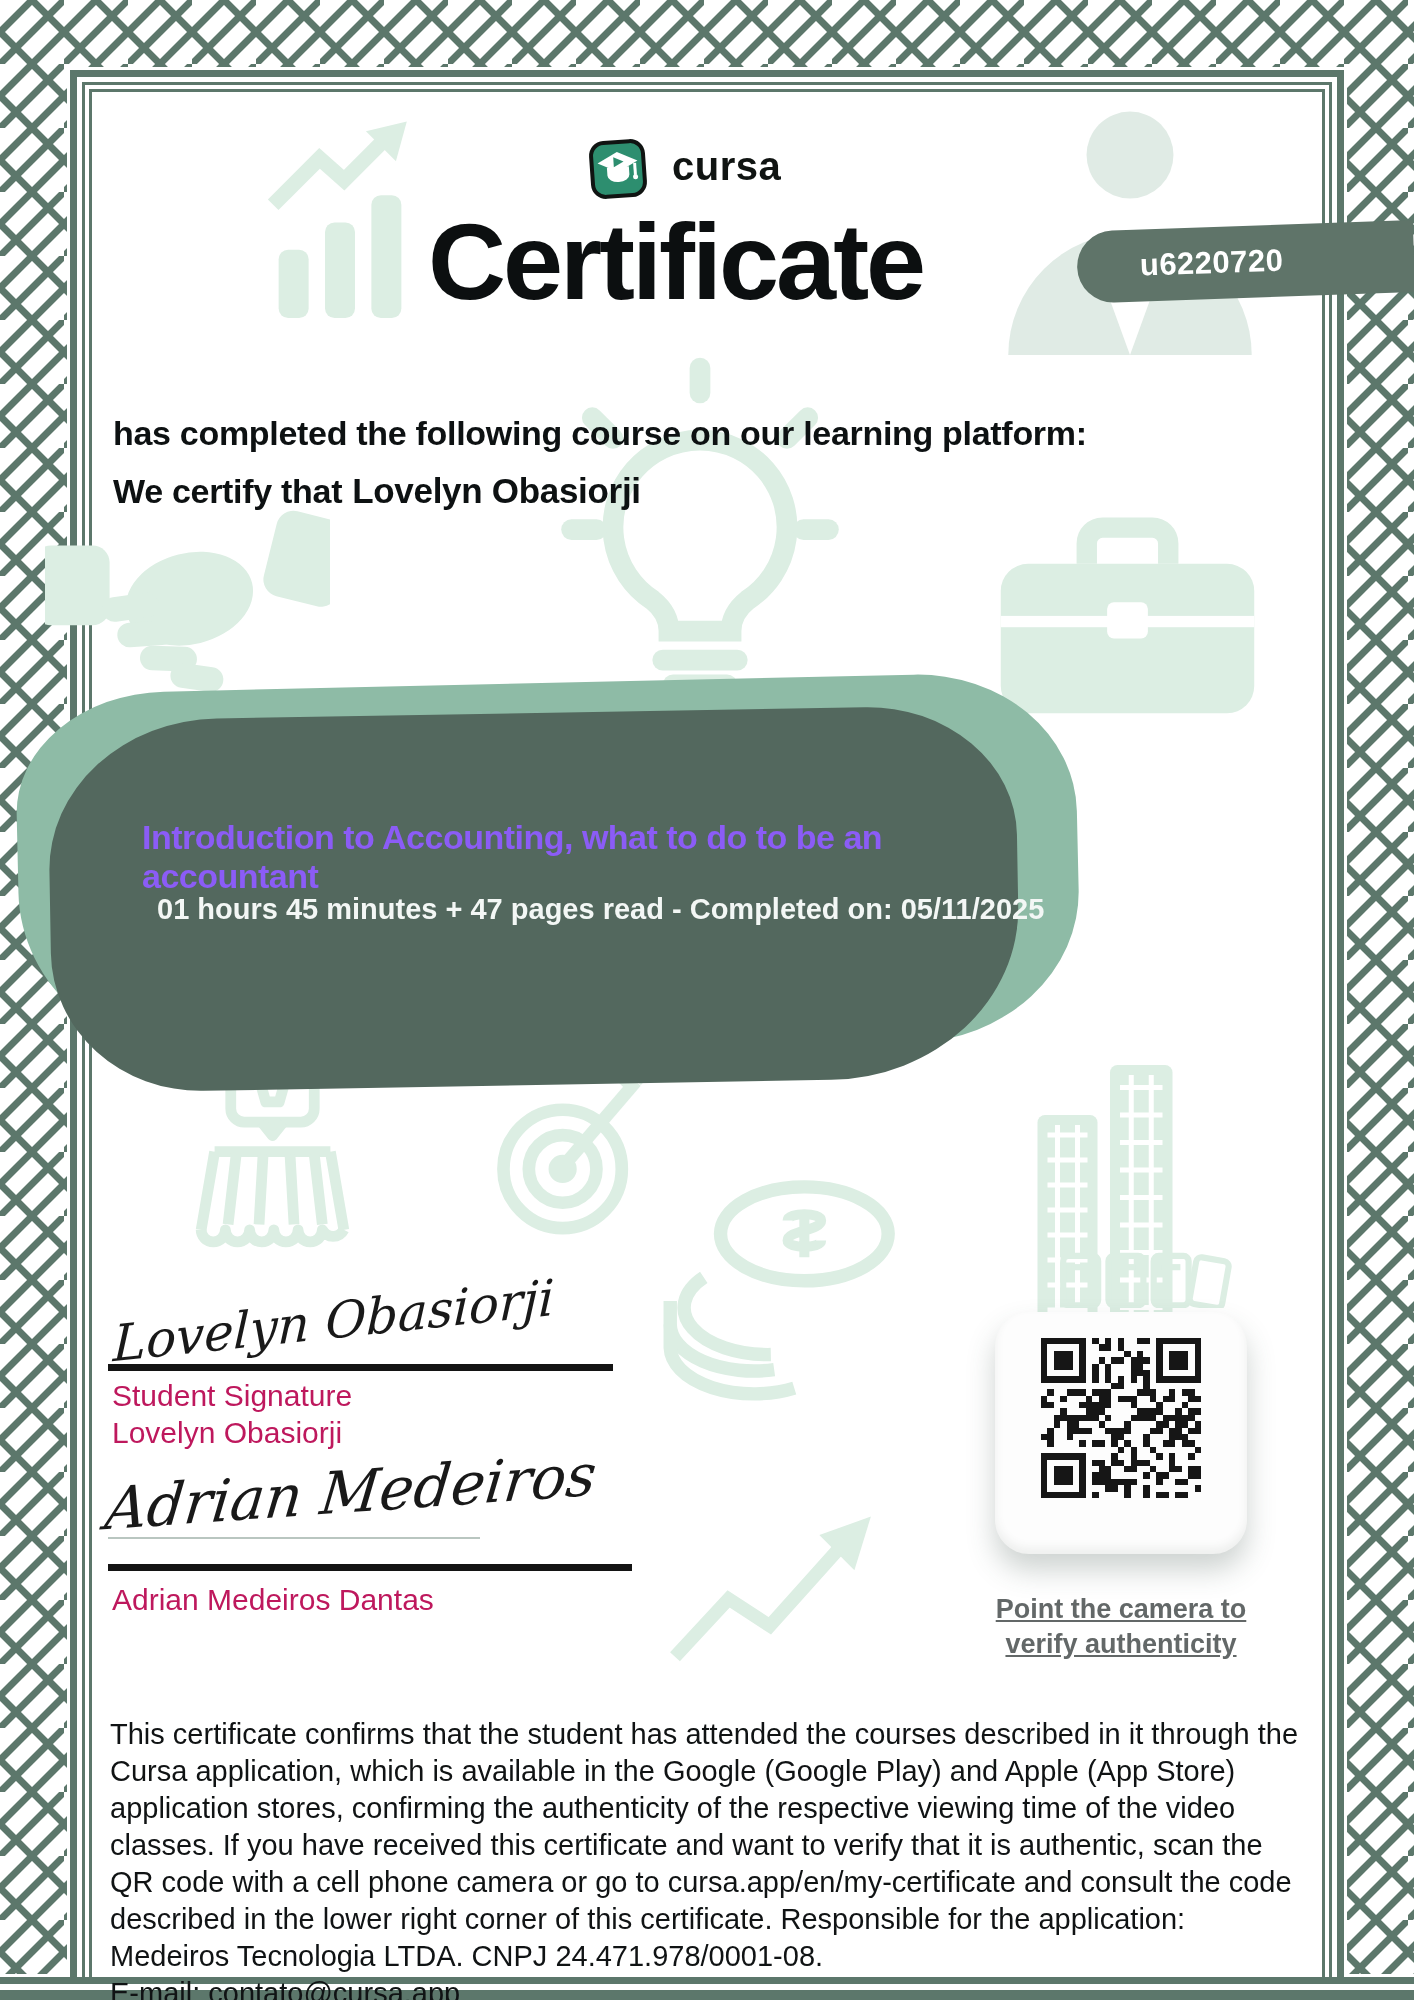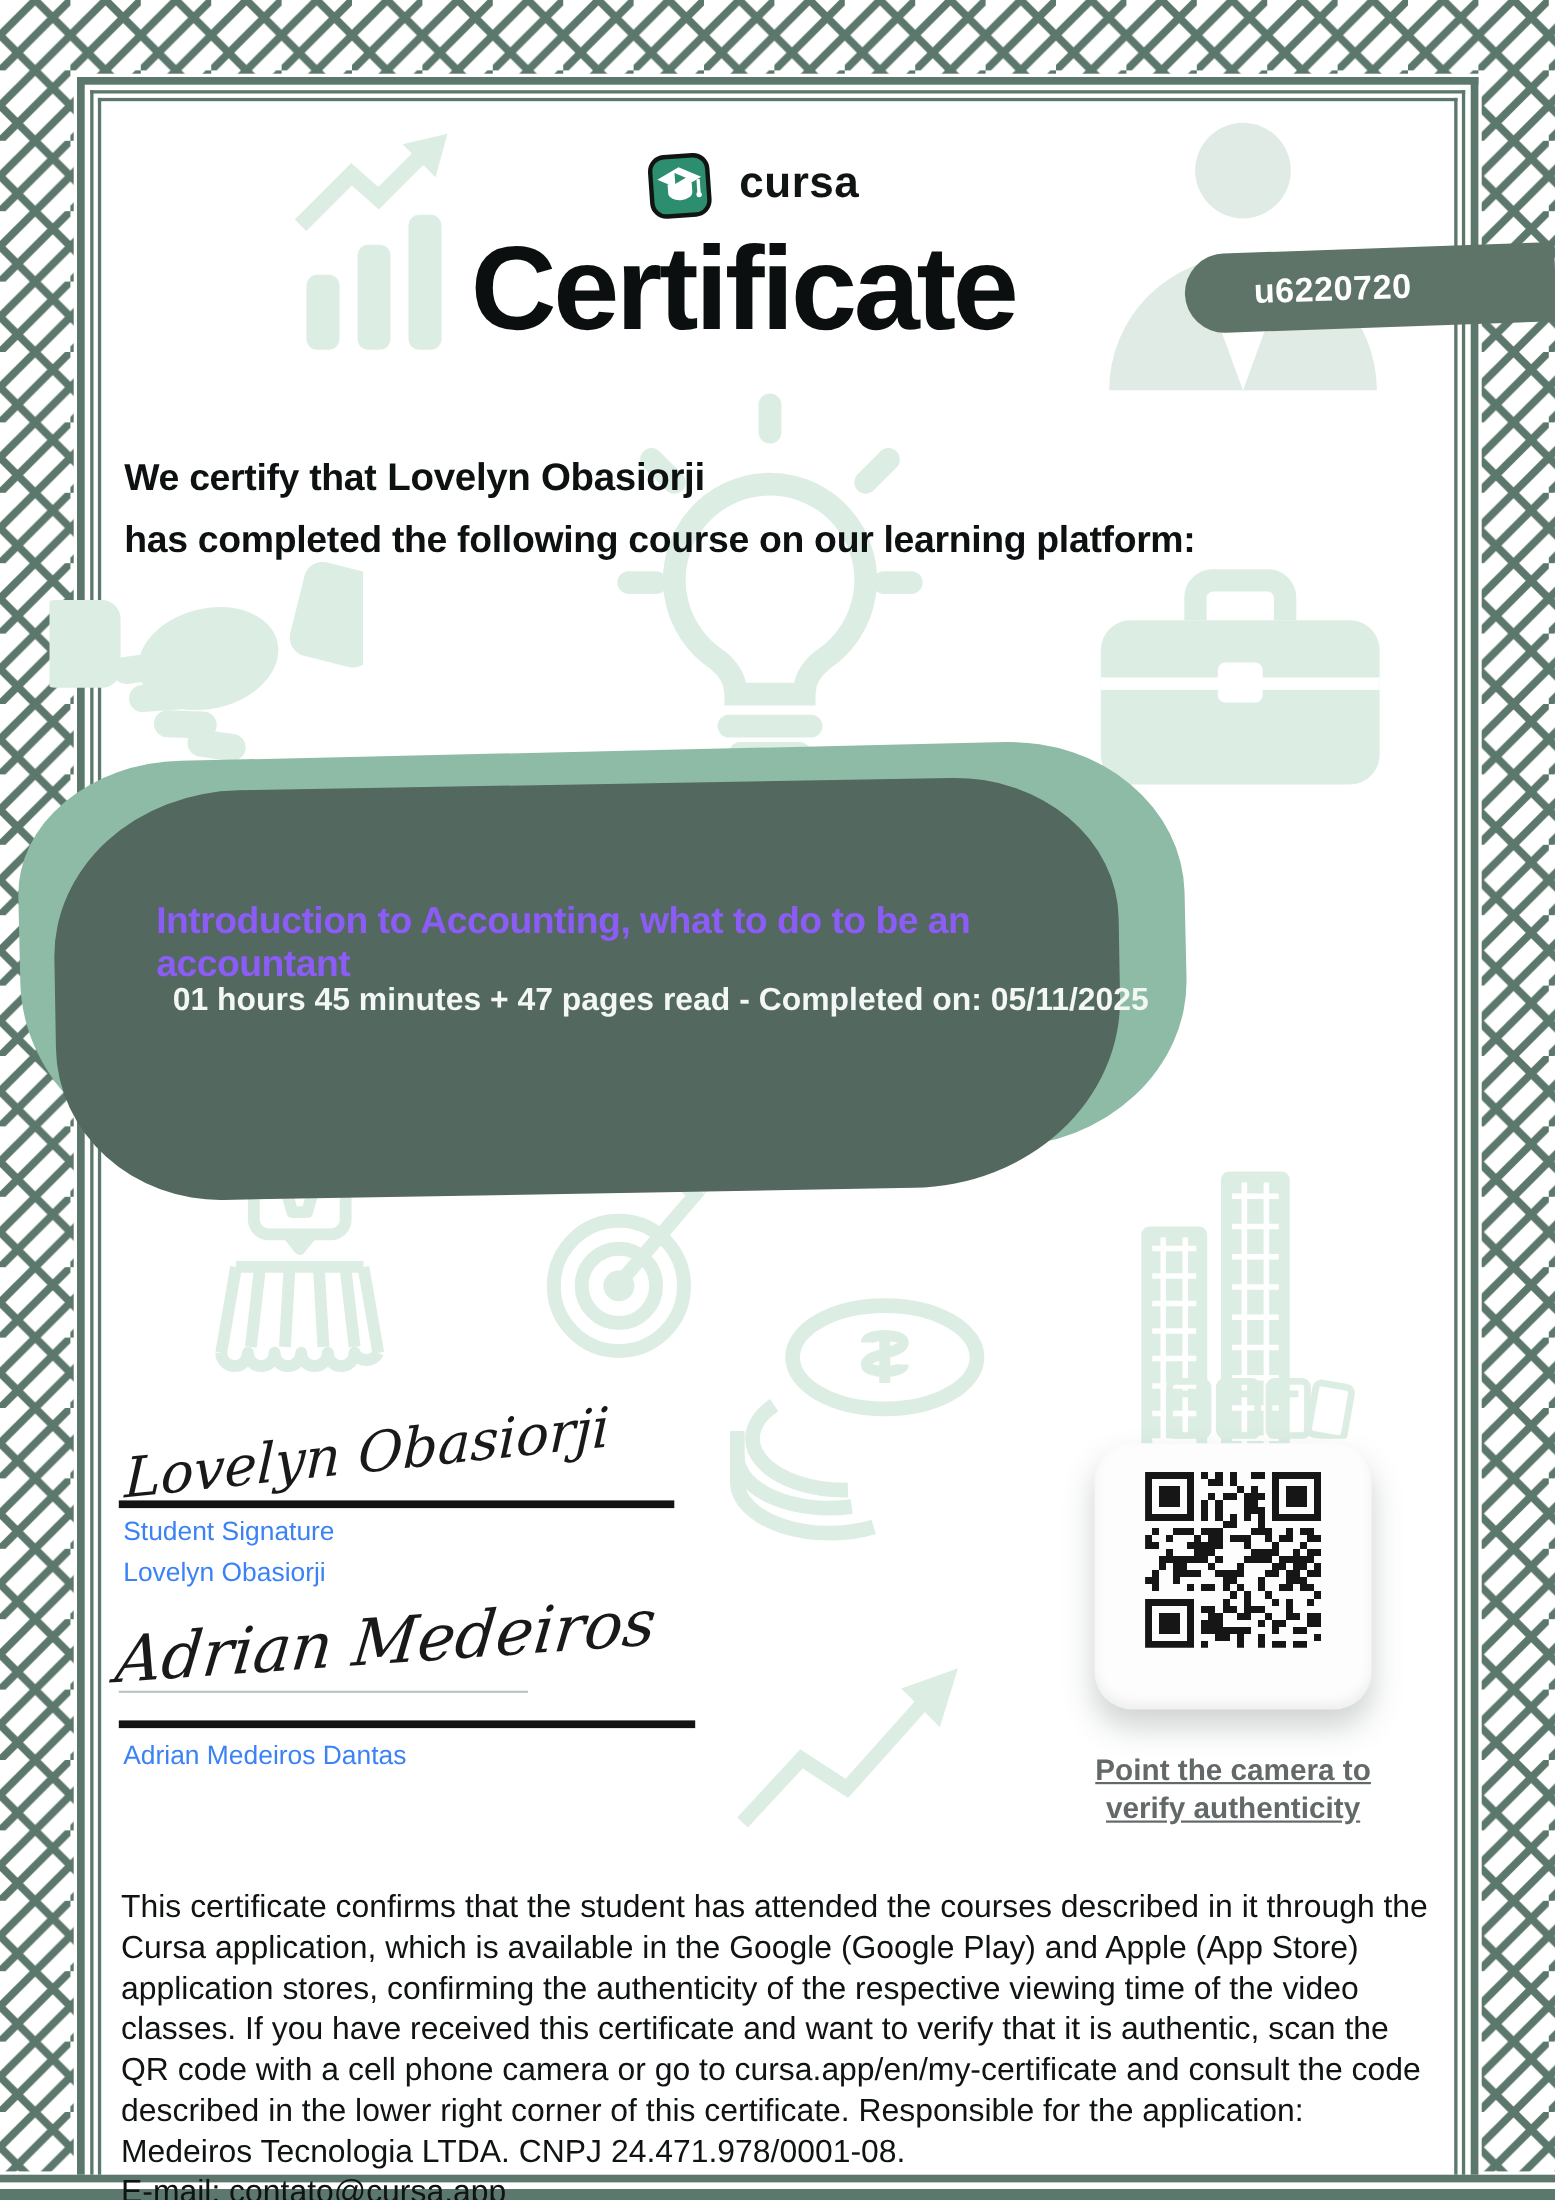--- a/index.html
+++ b/index.html
@@ -32,21 +32,21 @@
   .course-title{position:absolute;left:142px;top:818px;width:880px;font-size:34px;font-weight:700;
                 color:#8b5cf6;letter-spacing:-.5px;}
   .course-details{position:absolute;left:142px;top:893px;width:900px;font-size:29px;font-weight:600;color:#f3f7f5;margin-left:15px;}
 
   
   .sig-script{position:absolute;font-family:"DejaVu Serif",serif;font-style:italic;color:#191919;}
   .sig1{left:112px;top:1292px;font-size:50px;transform:rotate(-6deg) skewX(-8deg);}
   .sig2{left:105px;top:1458px;font-size:58px;transform:rotate(-4deg) skewX(-10deg);}
   .sig-line{position:absolute;background:#141414;height:7px;}
   .sig-pale-line{position:absolute;background:#b9c6c0;height:2px;}
-  .sig-label{position:absolute;font-size:24px;color:#3b82f6;}
+  .sig-label{position:absolute;font-size:30px;color:#be185d;}
 
   
   .qr-card{position:absolute;left:995px;top:1312px;width:252px;height:242px;background:#fdfdfd;
            border-radius:34px;box-shadow:0 16px 28px rgba(60,80,70,.25), inset 0 -6px 10px rgba(60,80,70,.08);}
   .qr-card svg{position:absolute;left:46px;top:26px;}
   .qr-caption{position:absolute;left:985px;top:1592px;width:272px;text-align:center;font-size:27px;
               font-weight:700;color:#636868;line-height:35px;text-decoration:underline;}
 
   
   .footer-text{position:absolute;left:110px;top:1716px;width:1198px;font-size:29px;line-height:37px;color:#101314;}
@@ -226,24 +226,24 @@
       <polygon points="20,13 30,18 20,23" fill="#2d8e6f"></polygon>
       <line x1="41" y1="20" x2="41" y2="32" stroke="#ffffff" stroke-width="3"></line>
       <circle cx="41" cy="34" r="2.5" fill="#ffffff"></circle>
     </svg>
   </div>
   <div class="logo-text">cursa</div>
   <h1 class="cert-title" style="margin:0;">Certificate</h1>
   <div class="code-badge">u6220720</div>
 
   <div class="intro">
+    <div>has completed the following course on our learning platform:</div>
     <div>
       <span>We certify that</span><span class="student">Lovelyn Obasiorji</span>
     </div>
-    <div>has completed the following course on our learning platform:</div>
   </div>
 
   <div class="sig-script sig1">Lovelyn Obasiorji</div>
   <div class="sig-line" style="left:108px;top:1364px;width:505px;"></div>
   <div class="sig-label" style="left:112px;top:1379px;">Student Signature</div>
   <div class="sig-label" style="left:112px;top:1416px;">Lovelyn Obasiorji</div>
 
   <div class="sig-script sig2">Adrian Medeiros</div>
   <div class="sig-pale-line" style="left:108px;top:1537px;width:372px;"></div>
   <div class="sig-line" style="left:108px;top:1564px;width:524px;"></div>

